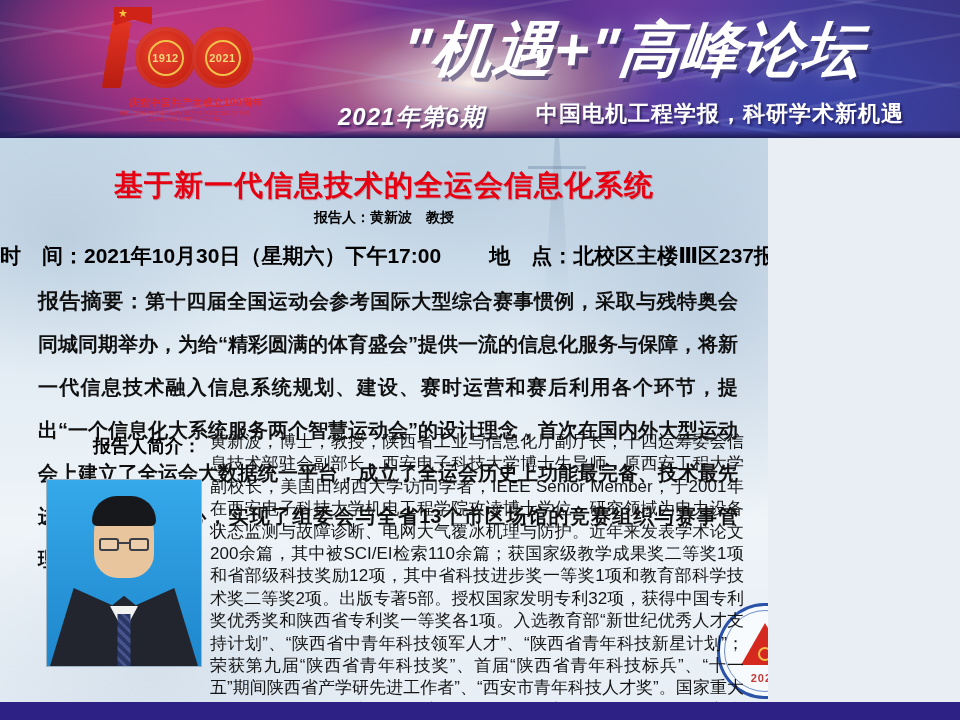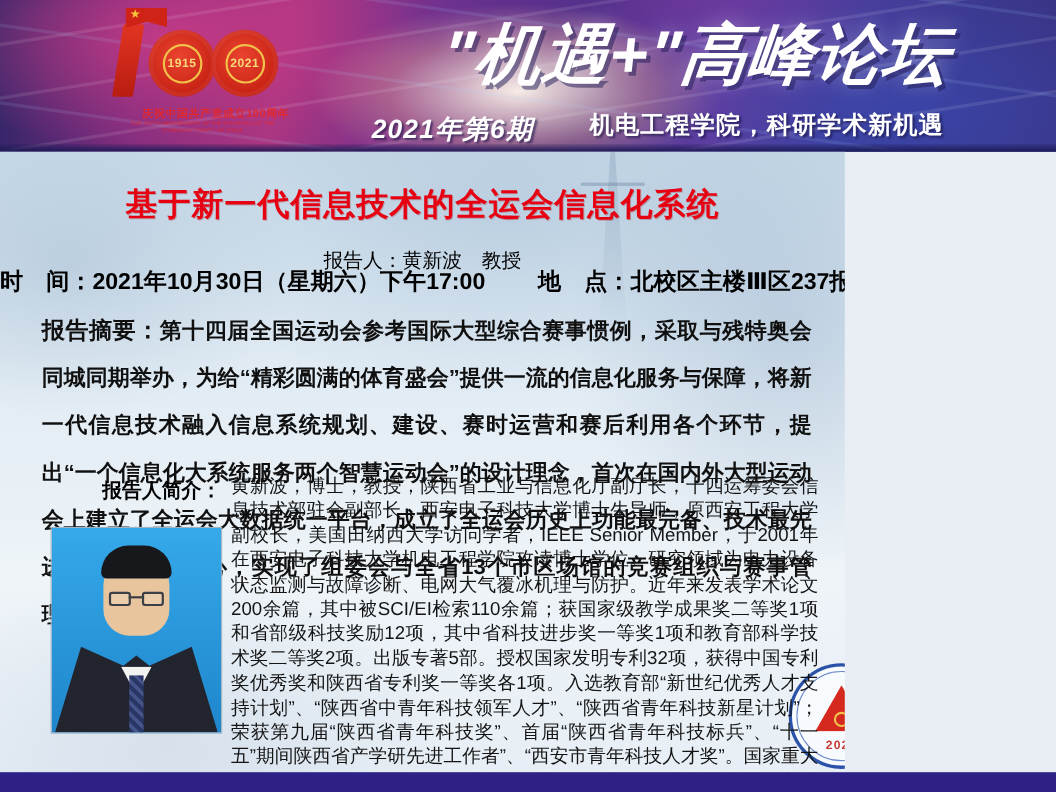--- a/index.html
+++ b/index.html
@@ -73,22 +73,22 @@
       linear-gradient(#c9dbe9,#e2ecf4 38%,#eef4f8 68%,#e7eef5); }
   .tower { position:absolute; left:544px; top:0; width:26px; height:165px; opacity:0.35;
     background:linear-gradient(rgba(80,105,140,0.55), rgba(80,105,140,0));
     clip-path:polygon(42% 0,58% 0,100% 100%,0 100%); }
   .tower-bar { position:absolute; left:528px; top:28px; width:58px; height:3px;
     background:rgba(80,105,140,0.3); }
 
   .talk-title { position:absolute; left:0; top:28px; width:100%; text-align:center;
     color:#e60012; font-size:29px; font-weight:900; letter-spacing:1px; z-index:2;
     text-shadow:1px 1px 0 rgba(140,0,0,0.25); }
-  .speaker { position:absolute; left:0; top:87px; width:100%; text-align:center;
-    color:#000; font-size:18px; font-weight:normal; z-index:2; }
+  .speaker { position:absolute; left:0; top:71px; width:100%; text-align:center;
+    color:#000; font-size:14px; font-weight:bold; z-index:2; }
   .schedule { position:absolute; left:0; top:104px; width:100%; text-align:center;
     color:#000; font-size:21px; font-weight:bold; z-index:2; white-space:nowrap; }
   .schedule .place-label { margin-left:48px; }
 
   .abstract { position:absolute; left:38px; right:30px; top:141px; z-index:2;
     color:#101010; font-size:20px; line-height:43px; font-weight:600;
     text-align:justify; }
   .abstract .abs-label { font-weight:900; font-size:21px; }
 
   .bio-label { position:absolute; left:93px; top:296px; color:#000; font-size:18px;
@@ -152,33 +152,33 @@
     <div class="hdr-streaks"></div>
     <div class="hdr-streaks2"></div>
 
     <div class="logo100">
       <div class="logo-mark">
         <div class="digit-one"></div>
         <div class="flag">
           <span class="star">★</span>
         </div>
         <div class="zero z1">
-          <div class="year-ring">1915</div>
+          <div class="year-ring">1912</div>
         </div>
         <div class="zero z2">
           <div class="year-ring">2021</div>
         </div>
       </div>
       <div class="logo-cap-cn">庆祝中国共产党成立100周年</div>
       <div class="logo-cap-en">THE 100TH ANNIVERSARY OF THE FOUNDING OF THE COMMUNIST PARTY OF CHINA</div>
     </div>
 
     <div class="forum-title">"机遇+"高峰论坛</div>
     <div class="issue">2021年第6期</div>
-    <div class="subtitle">机电工程学院，科研学术新机遇</div>
+    <div class="subtitle">中国电机工程学报，科研学术新机遇</div>
     <div class="hdr-strip"></div>
   </div>
 
   <div class="content">
     <div class="tower"></div>
     <div class="tower-bar"></div>
 
     <div class="talk-title">基于新一代信息技术的全运会信息化系统</div>
     <div class="speaker">报告人：黄新波　教授</div>
 

